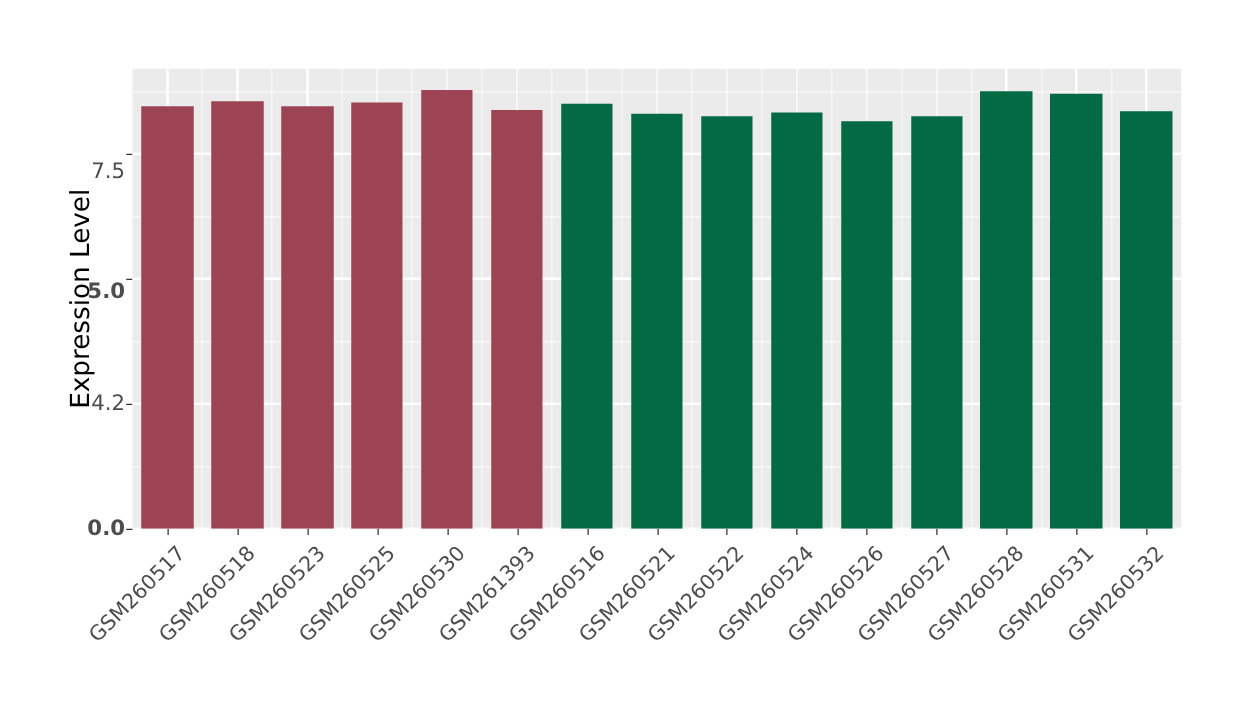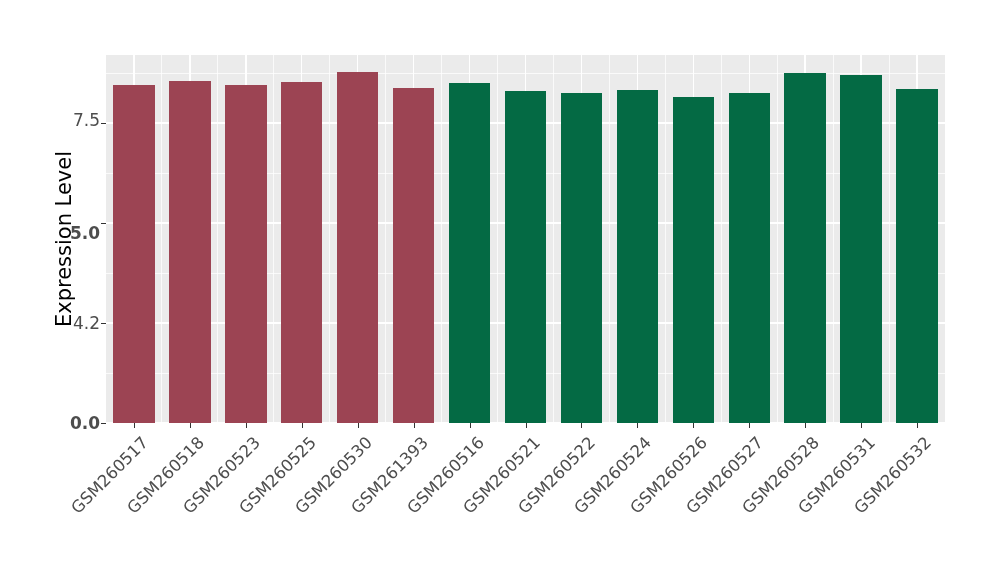--- a/index.html
+++ b/index.html
@@ -135,21 +135,21 @@
 <div id="root">
 
   <div id="y-axis-title-wrap">
     <span class="inner">Expression Level</span>
   </div>
 
   <div id="y-tick-labels">
       <div class="y-tick-label" style="top: 423px; font-weight: bold;">0.0</div>
       <div class="y-tick-label" style="top: 323px;">4.2</div>
       <div class="y-tick-label" style="top: 233px; font-weight: bold;">5.0</div>
-      <div class="y-tick-label" style="top: 120px;">7.5</div>
+      <div class="y-tick-label" style="top: 137px;">7.5</div>
     </div>
 
   <div id="y-ticks">
       <div class="y-tick-mark" style="top: 423px;"></div>
       <div class="y-tick-mark" style="top: 323px;"></div>
       <div class="y-tick-mark" style="top: 223px;"></div>
       <div class="y-tick-mark" style="top: 123px;"></div>
     </div>
 
   <div id="panel">

